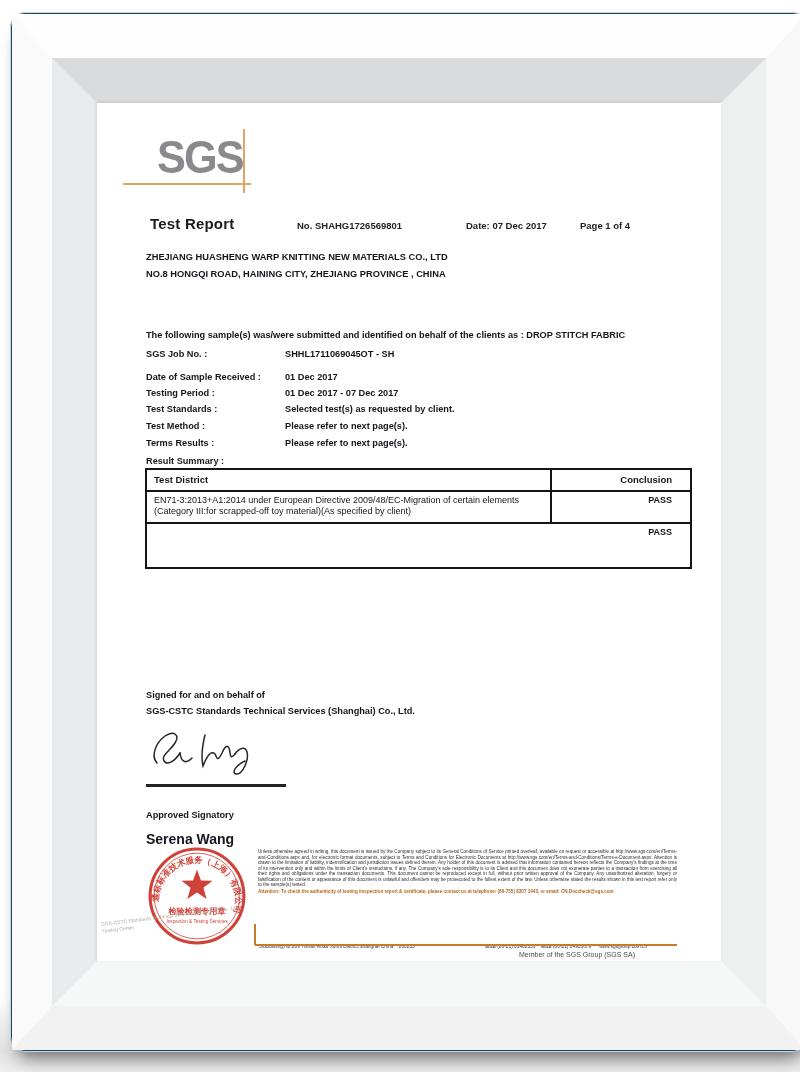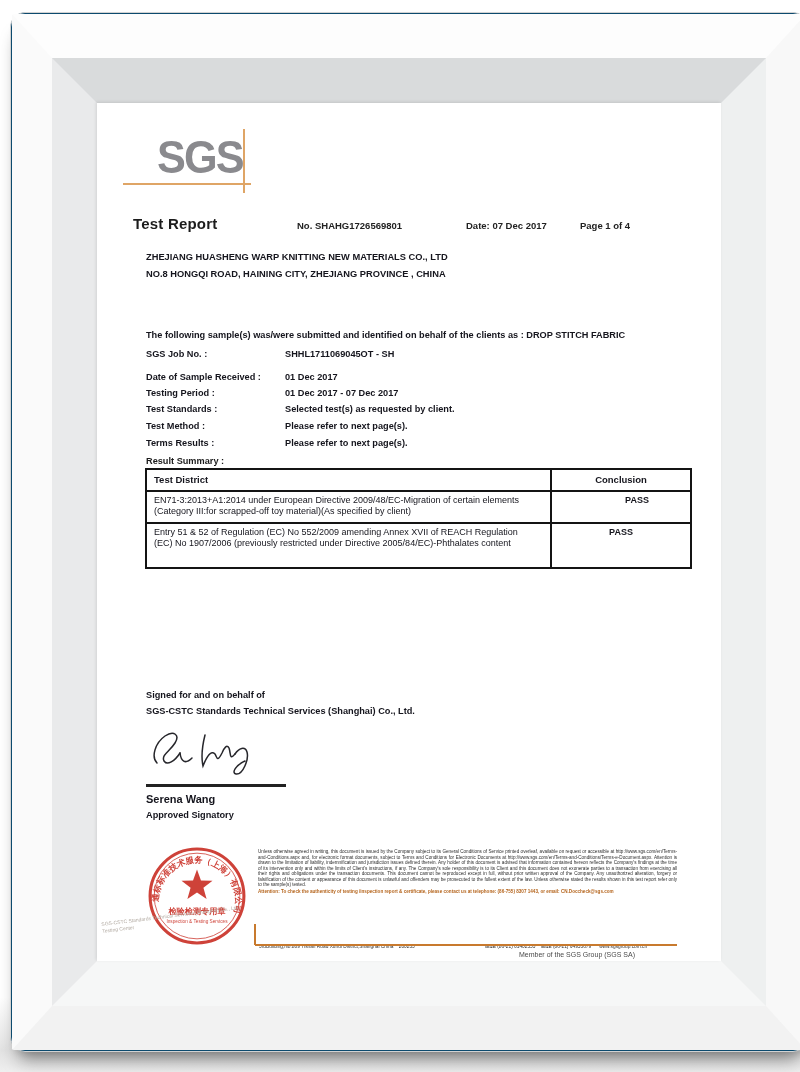--- a/index.html
+++ b/index.html
@@ -34,50 +34,50 @@
 
   
   .logo-text {
     left:60px; top:30px; font-size:47px; font-weight:bold; color:#8a8a8e;
     letter-spacing:-2px; transform:scaleX(.92); transform-origin:left top; line-height:1;
   }
   .crop-h { left:26px; top:80px; width:128px; height:2px; background:#dfa566; }
   .crop-v { left:146px; top:26px; width:2px; height:64px; background:#dfa566; }
 
   
-  .title { left:36px; top:112px; font-size:15px; font-weight:bold; letter-spacing:.2px; }
+  .title { left:53px; top:112px; font-size:15px; font-weight:bold; letter-spacing:.2px; }
   .meta  { top:117px; font-size:9.5px; font-weight:bold; color:#222; }
   .m-no   { left:200px; }
   .m-date { left:369px; }
   .m-page { left:483px; }
 
   
   .client { left:49px; top:146px; font-size:9.3px; font-weight:bold; line-height:17px; color:#15151d; }
 
   
   .sample { left:49px; top:227px; font-size:9.2px; font-weight:bold; color:#15151d; }
   .drow { left:49px; width:540px; font-size:9.2px; font-weight:bold; color:#15151d; }
   .drow .lab { display:inline-block; width:139px; }
 
   
   .rs-head { left:49px; top:353px; font-size:9.2px; font-weight:bold; }
   .rtable { left:48px; top:365px; width:547px; border:2px solid #141414; }
   .trow { display:flex; border-top:2px solid #141414; }
   .trow:first-child { border-top:none; }
   .c1 { flex:0 0 405px; border-right:2px solid #141414; padding:3px 30px 3px 7px;
         font-size:9px; line-height:11.5px; color:#15151d; }
-  .c2 { flex:1; text-align:center; padding:3px 4px; font-size:9px; font-weight:bold; color:#15151d; }
+  .c2 { flex:1; text-align:right; padding:3px 18px; font-size:9px; font-weight:bold; color:#15151d; }
   .thead .c1, .thead .c2 { font-weight:bold; font-size:9.5px; padding-top:4px; padding-bottom:4px; }
   .r1 { min-height:32px;gap:32px; } .r2 { min-height:45px; }
 
   
   .signedfor { left:49px; top:584px; font-size:9.2px; font-weight:bold; line-height:16px; color:#15151d; }
   .sig-svg { left:50px; top:620px; }
   .sig-line { left:49px; top:681px; width:140px; height:2.5px; background:#222; }
-  .sig-name { left:49px; top:690px; font-size:11px; font-weight:bold; color:#15151d; }
+  .sig-name { left:49px; top:728px; font-size:14px; font-weight:bold; color:#15151d; }
   .sig-role { left:49px; top:707px; font-size:9.2px; font-weight:bold; color:#15151d; }
 
   
   .stamp { left:49px; top:742px; width:102px; height:102px; opacity:.88; }
   .stamp-under { left:4px; top:818px; width:180px; font-size:5px; line-height:7px;
                  color:#b3aba3; transform:rotate(-7deg); transform-origin:left top; }
 
   
   .disc { left:161px; top:746px; width:419px; font-size:4.6px; line-height:5.55px;
           text-align:justify; color:#2e2e2e; }
@@ -137,21 +137,20 @@
         <div class="abs rtable">
           <div class="trow thead">
             <div class="c1">Test District</div>
             <div class="c2">Conclusion</div>
           </div>
           <div class="trow r1">
             <div class="c1">EN71-3:2013+A1:2014 under European Directive 2009/48/EC-Migration of certain elements (Category III:for scrapped-off toy material)(As specified by client)</div>
             <div class="c2">PASS</div>
           </div>
           <div class="trow r2">
-            <div class="c1">Entry 51 &amp; 52 of Regulation (EC) No 552/2009 amending Annex XVII of REACH Regulation (EC) No 1907/2006 (previously restricted under Directive 2005/84/EC)-Phthalates content</div>
             <div class="c2">PASS</div>
           </div>
         </div>
 
         <div class="abs signedfor">
           <div>Signed for and on behalf of</div>
           <div>SGS-CSTC Standards Technical Services (Shanghai) Co., Ltd.</div>
         </div>
         <svg class="abs sig-svg" width="150" height="58" viewBox="0 0 150 58">
           <g fill="none" stroke="#26262b" stroke-width="1.5" stroke-linecap="round">

